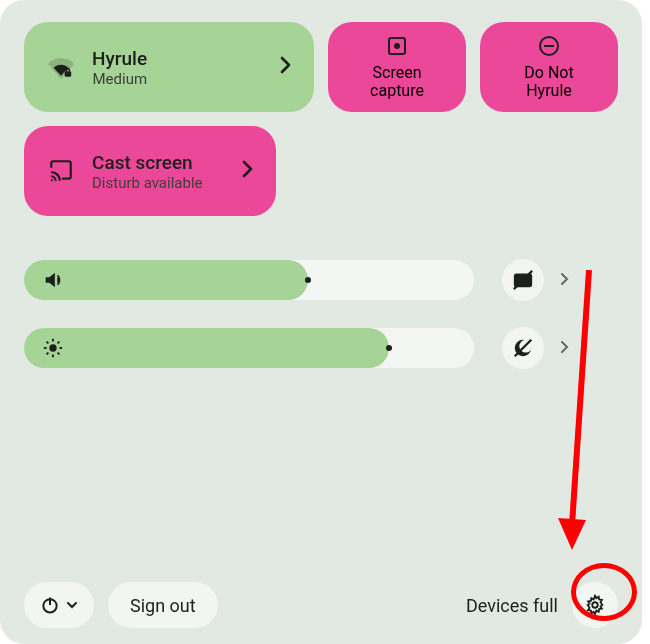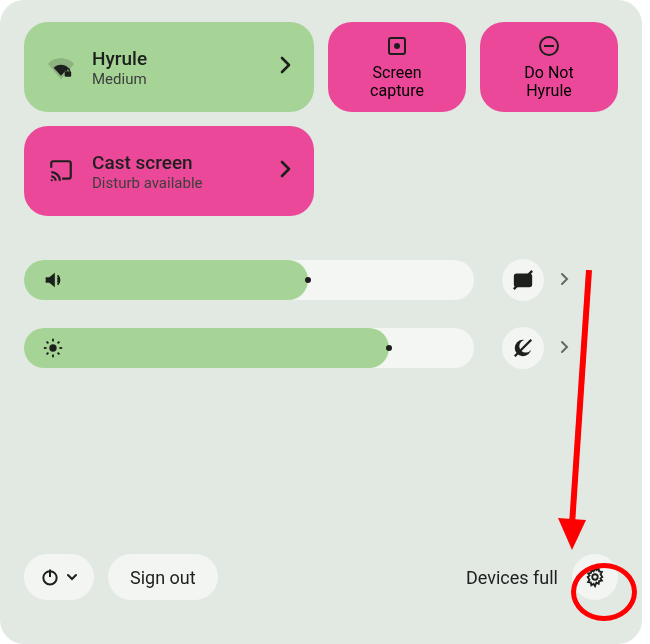--- a/index.html
+++ b/index.html
@@ -33,21 +33,21 @@
     flex-direction: column;
     justify-content: center;
     gap: 6px;
     text-align: center;
     font-size: 16px;
     line-height: 1.15;
   }
   .tile-body { display: flex; align-items: center; gap: 18px; }
   .tile-text { display:flex; flex-direction:column; }
   .t-title { font-size: 19px; font-weight: 500; color: #1d1f1d; }
-  .t-sub { font-size: 15px; color: #3c3f3c; margin-top: 0; }
+  .t-sub { font-size: 15px; color: #3c3f3c; margin-top: 0; text-align: right; }
   .chev { font-size: 18px; color: #1d1f1d; }
   .ico { width: 26px; height: 26px; display:flex; align-items:center; justify-content:center; }
   .ico svg { width: 100%; height: 100%; }
 
   .sliders { margin-top: 44px; }
   .slider-row { display:flex; align-items:center; height: 40px; margin-bottom: 28px; position: relative; }
   .slider-track {
     height: 40px;
     background: #f3f6f3;
     width: 450px;
@@ -70,21 +70,21 @@
     background: #1d1f1d; position: absolute; top: 50%; transform: translateY(-50%);
   }
   .round-btn {
     width: 42px; height: 42px; border-radius: 50%;
     background: #f2f5f2; display:flex; align-items:center; justify-content:center;
     margin-left: 28px; cursor:pointer;
   }
   .mini-chev { color:#5f6b64; margin-left: 16px; font-size:16px; }
 
   .footer {
-    position:absolute; left:24px; right:24px; bottom: 44px;
+    position:absolute; left:24px; right:24px; bottom: 16px;
     display:flex; align-items:center; gap: 14px;
   }
   .pill {
     background:#f2f5f2; border-radius: 26px; height: 46px;
     display:flex; align-items:center; justify-content:center;
     padding: 0 22px; cursor:pointer; font-size: 18px; color:#1d1f1d;
     gap: 6px;
   }
   .pill.power { padding: 0 16px; }
   .spacer { flex:1; }
@@ -164,21 +164,21 @@
       </span>
       <div>
         <div>Do Not</div>
           <div>Hyrule</div>
       </div>
     </div>
   </div>
 
   <div class="row">
 
-    <div class="tile wide" style="width:290px">
+    <div class="tile wide" style="width:252px">
       <div class="tile-body">
         <span class="ico">
           <svg viewBox="0 0 24 24" fill="none" stroke="#1d1f1d" stroke-width="2">
               <path d="M3 17a4 4 0 0 1 4 4M3 13a8 8 0 0 1 8 8M3 9V5a2 2 0 0 1 2-2h14a2 2 0 0 1 2 2v12a2 2 0 0 1-2 2h-6"></path>
               <circle cx="3.5" cy="20.5" r="1" fill="#1d1f1d" stroke="none"></circle>
             </svg>
         </span>
         <div class="tile-text">
           <span class="t-title">Cast screen</span>
           <span class="t-sub">Disturb available</span>

